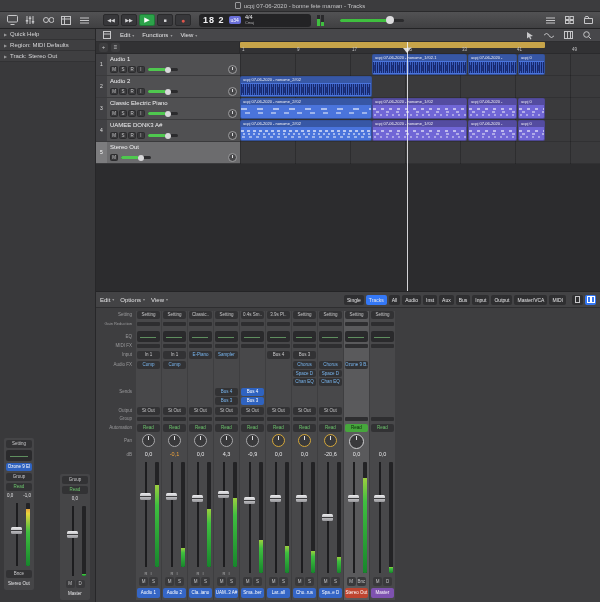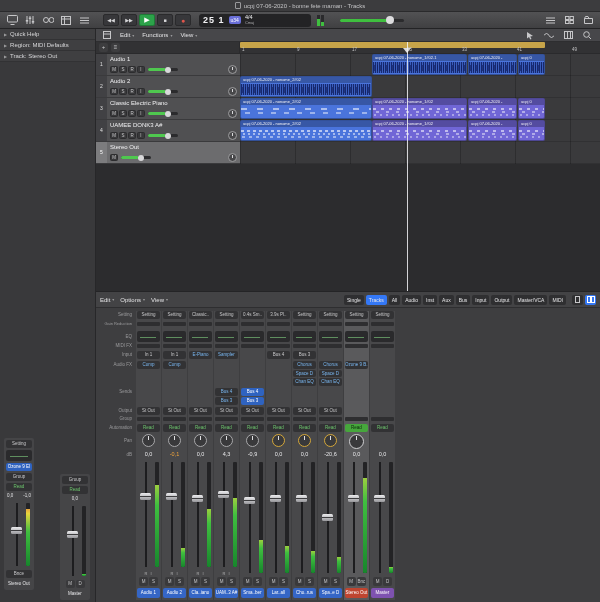--- a/index.html
+++ b/index.html
@@ -190,21 +190,21 @@
       </div>
   </div>
   <div class="transport">
     <div class="tbtn">◀◀</div>
     <div class="tbtn">▶▶</div>
     <div class="tbtn play">▶</div>
     <div class="tbtn">■</div>
     <div class="tbtn rec">●</div>
   </div>
   <div class="lcd">
-    <span class="pos">25 1</span>
+    <span class="pos">18 2</span>
     <span class="badge">u34</span>
     <span class="tsig">
       <span class="meter">4/4</span>
       <span class="key">Cmaj</span>
     </span>
   </div>
   <div class="cpu">
     <div class="cbar">
         <div class="cfill c1"></div>
       </div>

